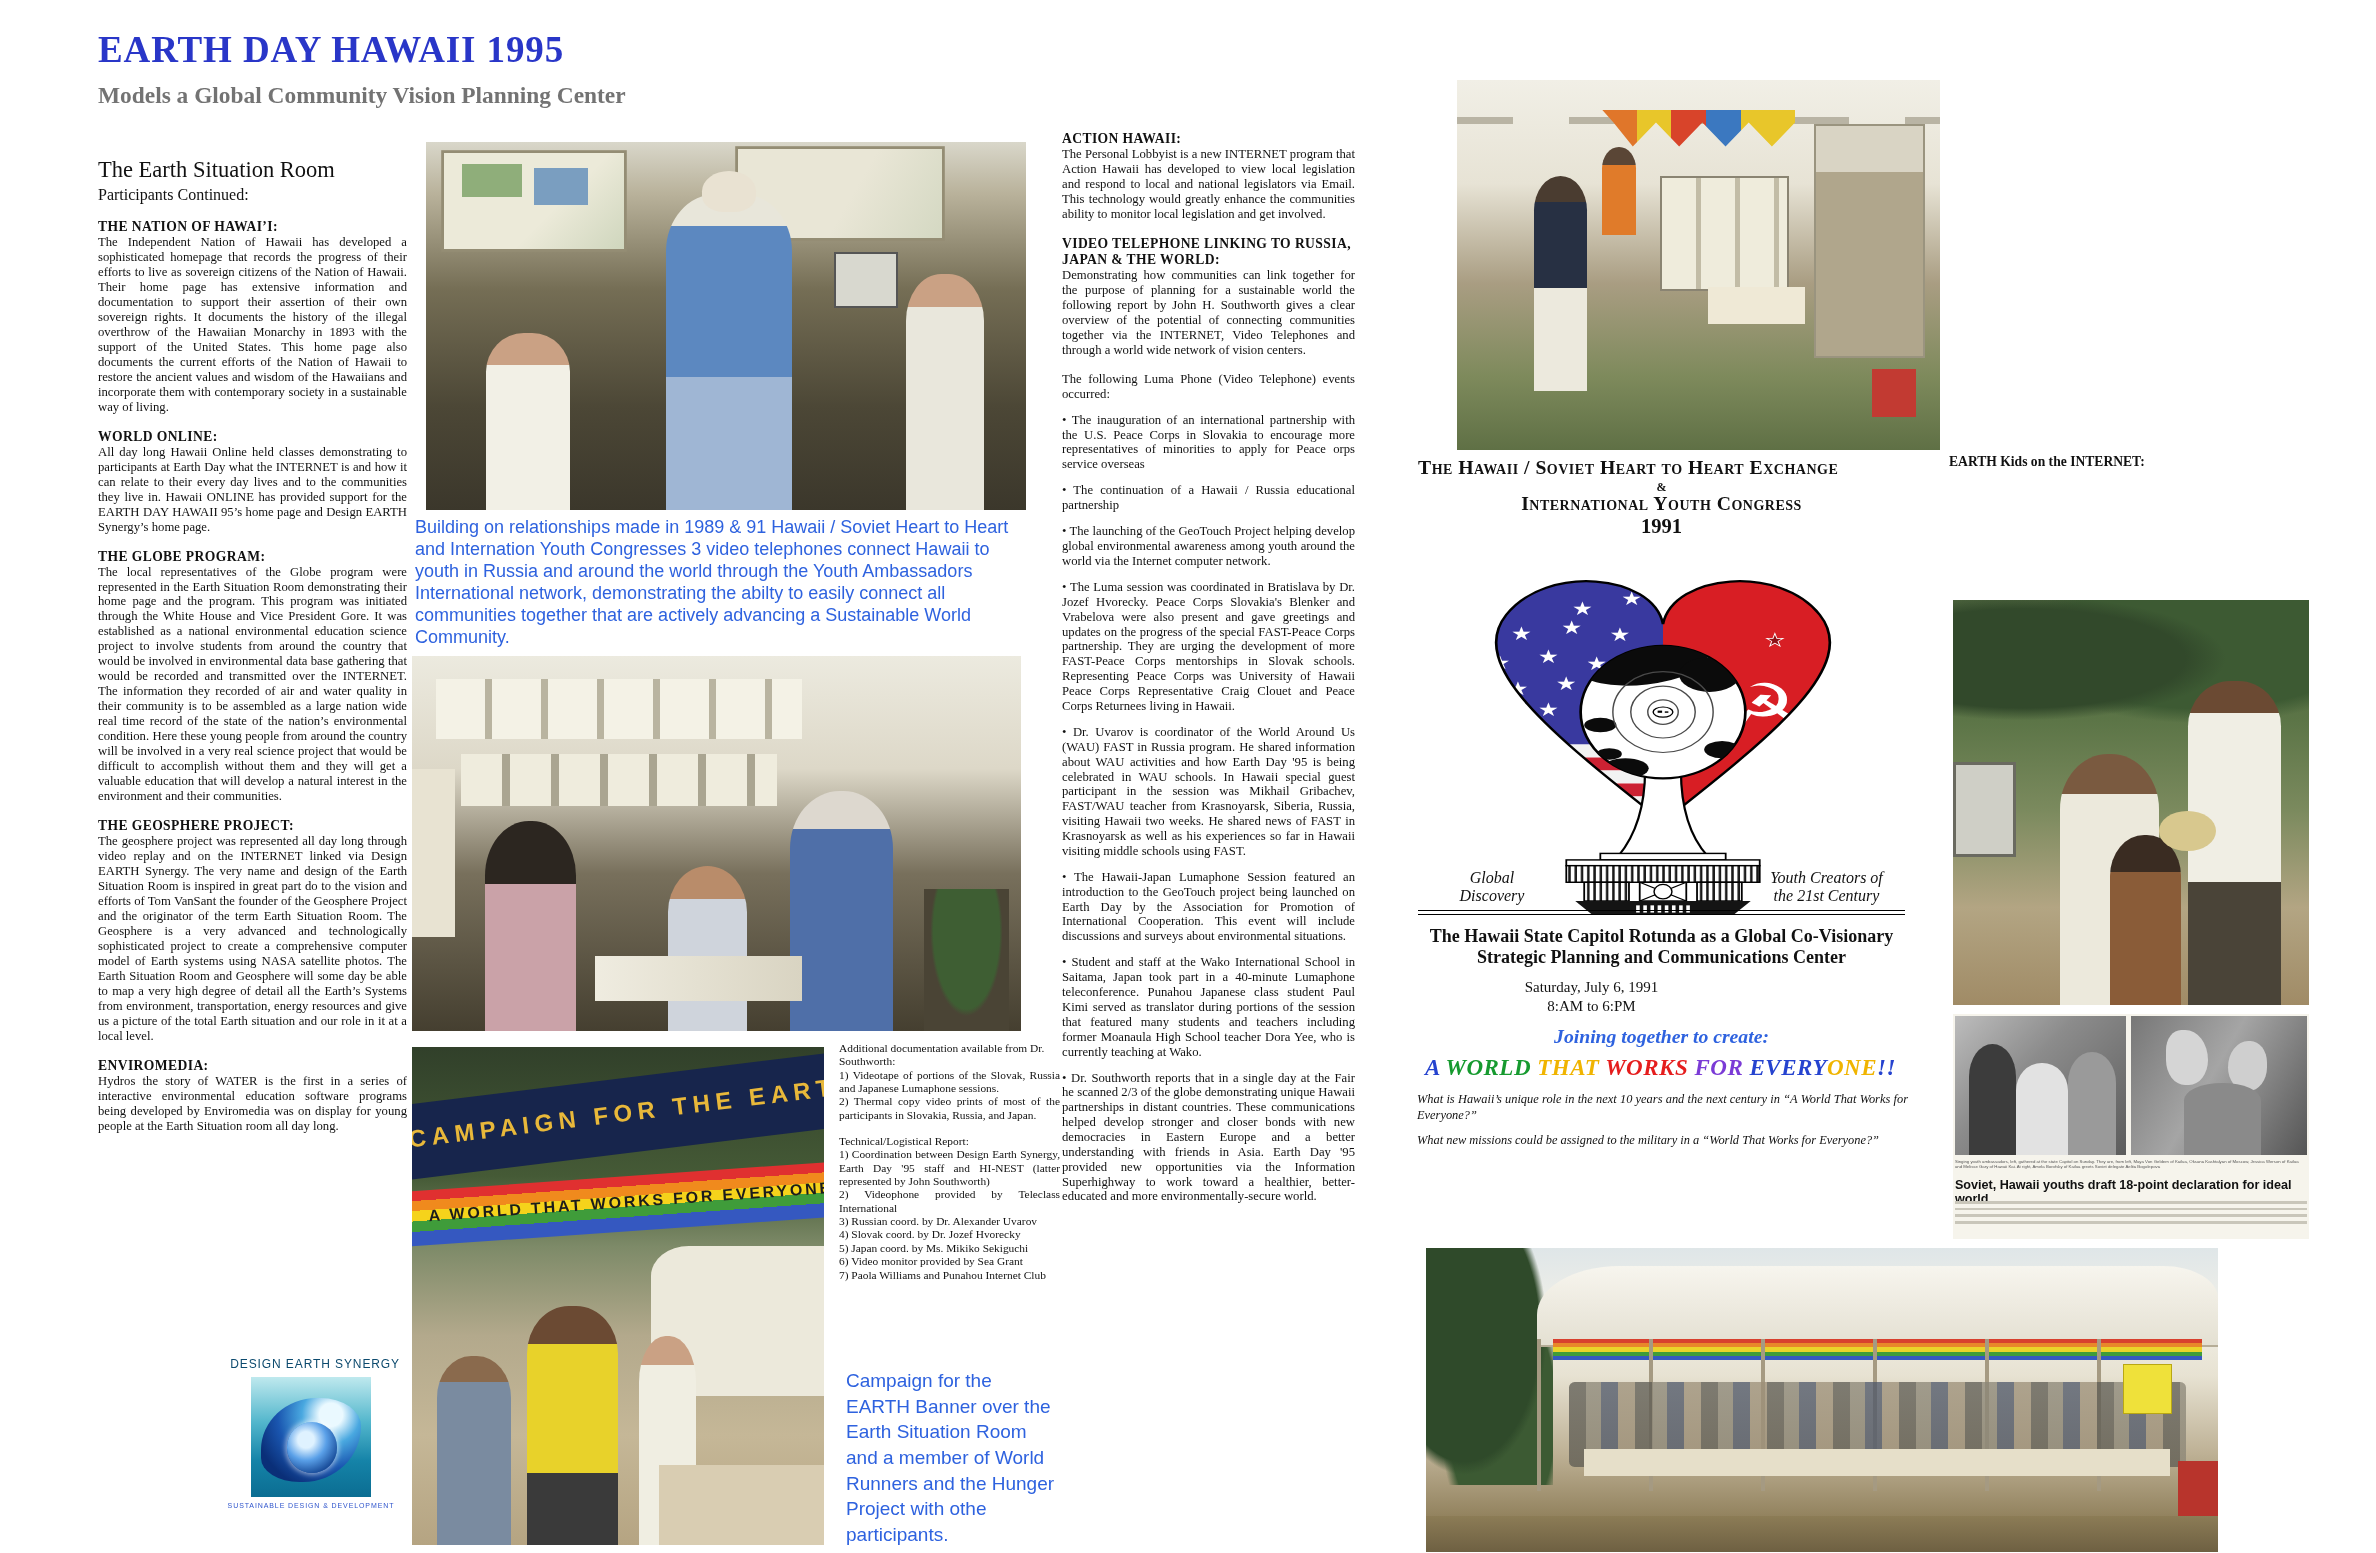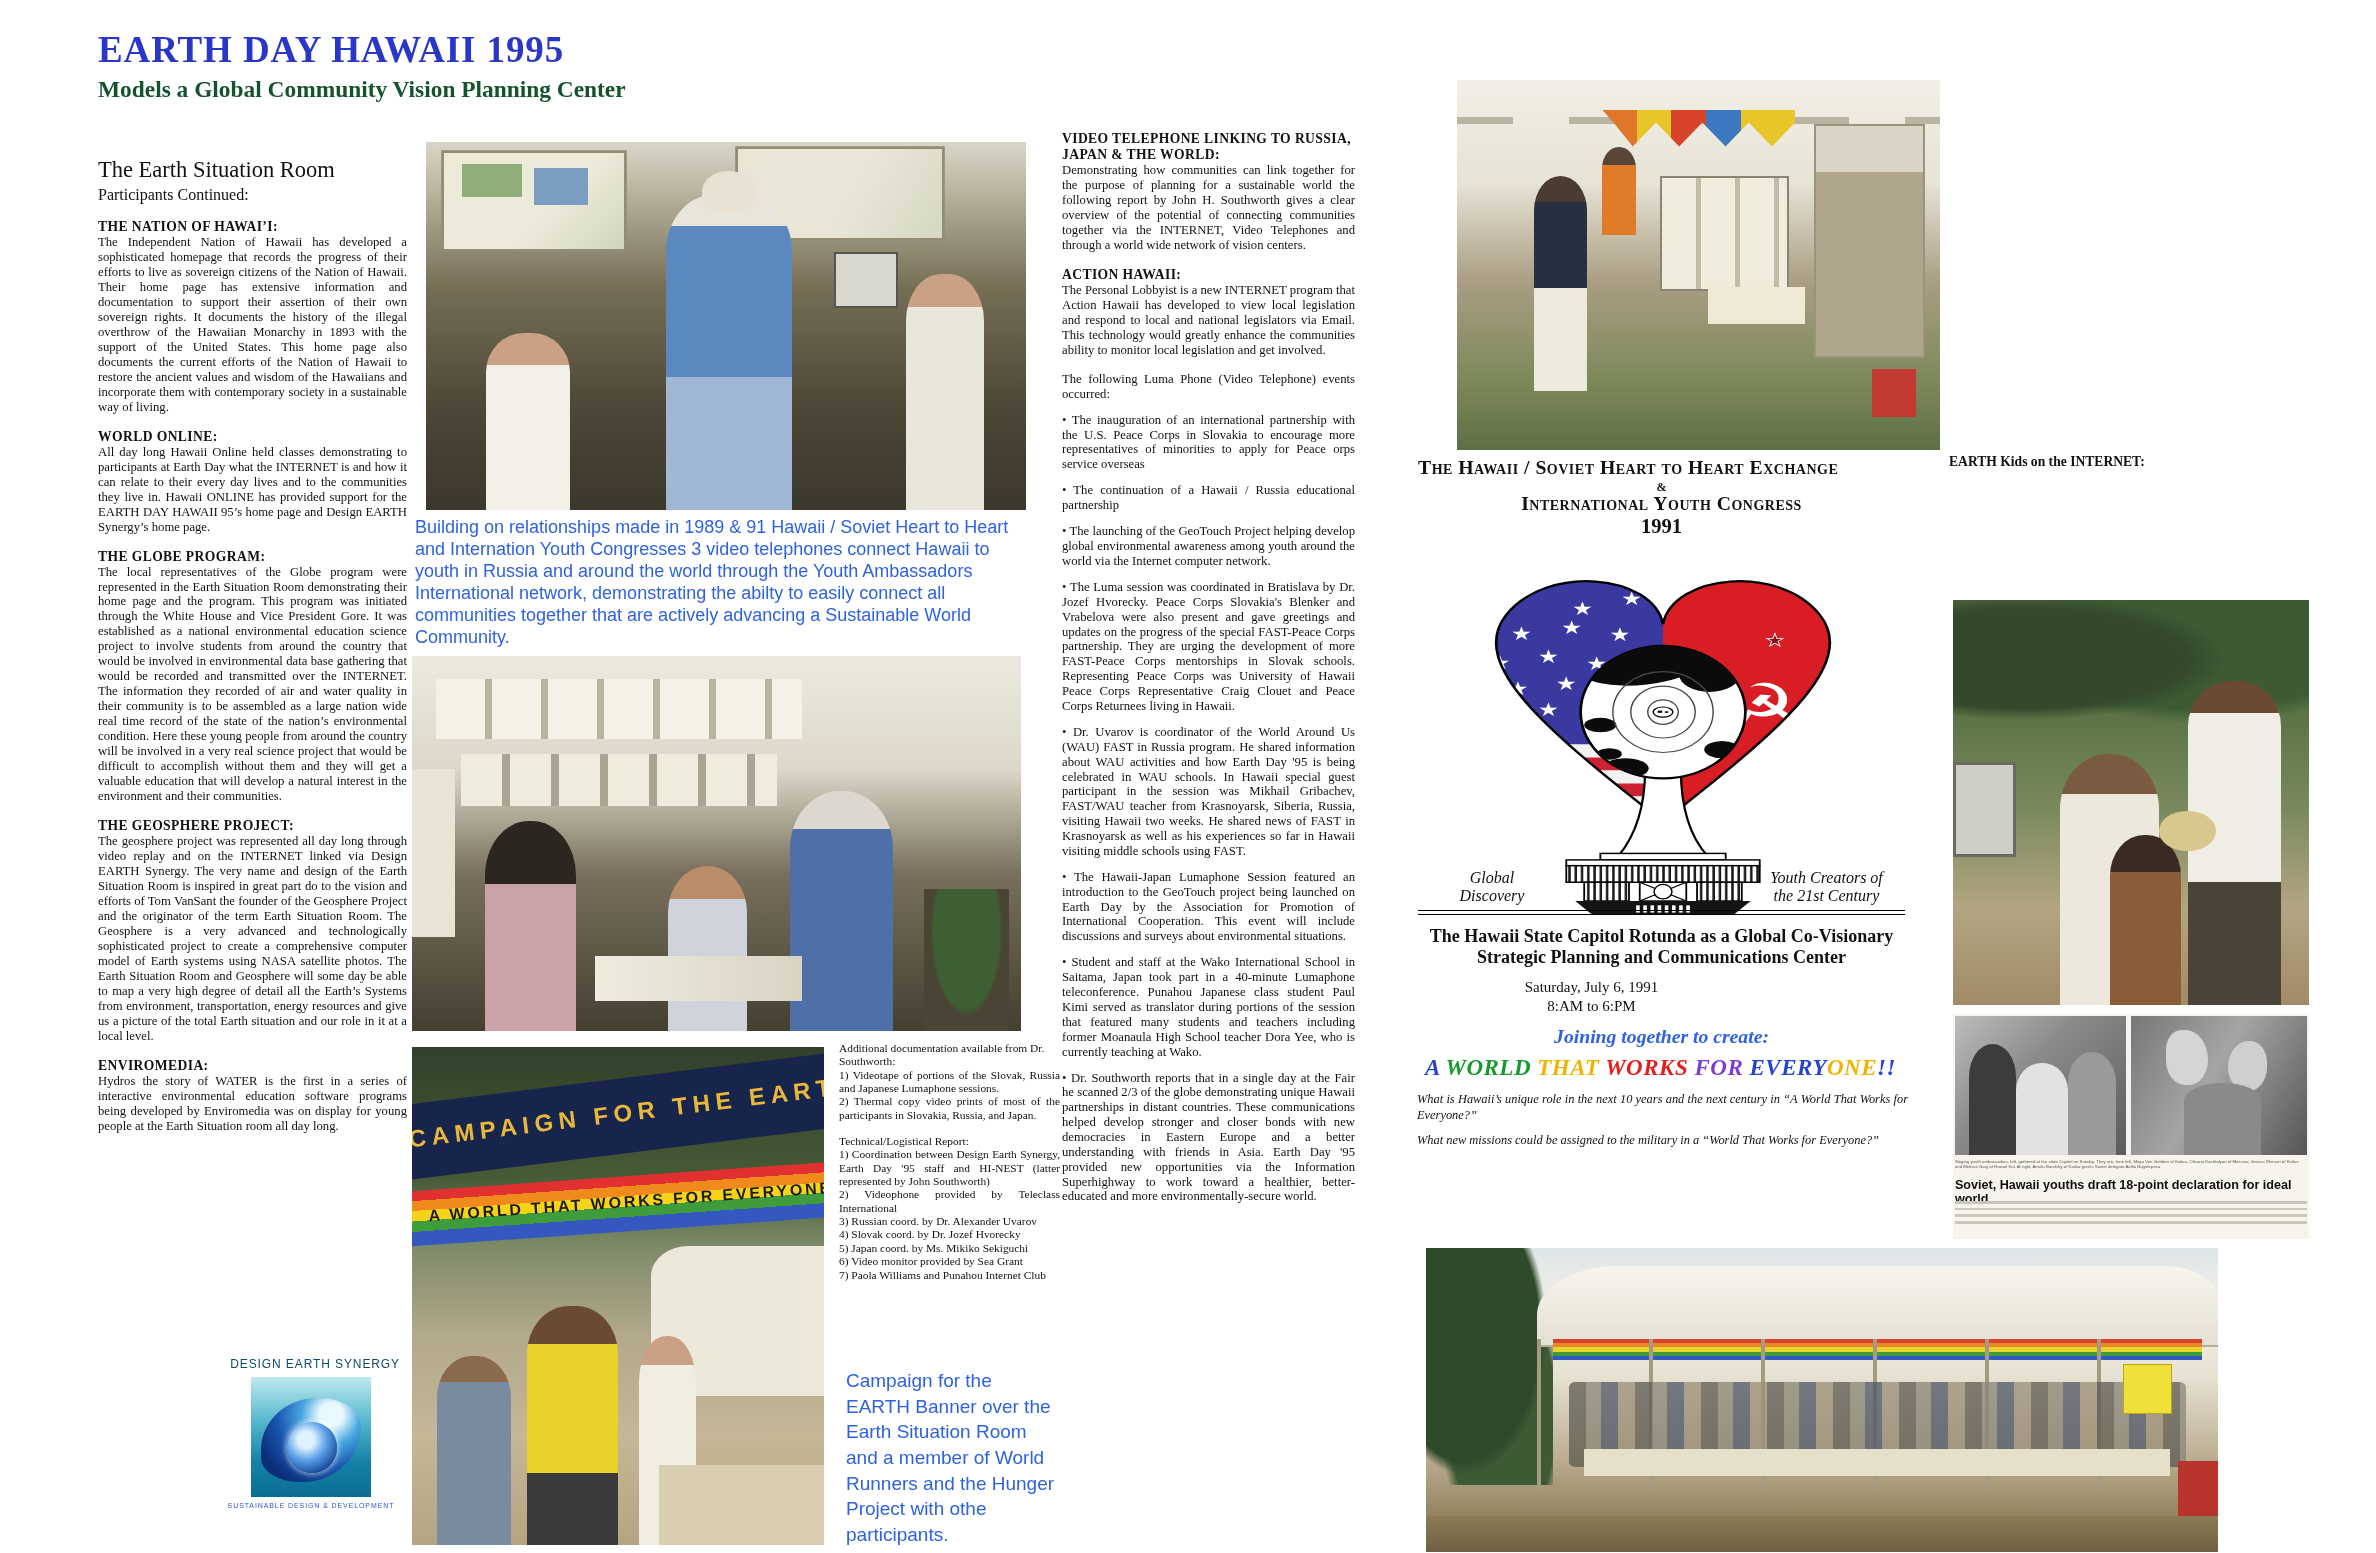--- a/index.html
+++ b/index.html
@@ -1,21 +1,21 @@
 <!DOCTYPE html>
 <html style="font-size:15px"><head>
 <meta charset="utf-8">
 <style>
   html,body{margin:0;padding:0;background:#ffffff;}
   #page{position:relative;width:2377px;height:1553px;background:#ffffff;overflow:hidden;
         font-family:"Liberation Serif",serif;color:#111;padding-left:24px;}
   .abs{position:absolute;}
   
   .main-title{font-size:37px;font-weight:bold;color:#2936c8;letter-spacing:0.9px;}
-  .main-sub{font-size:23.4px;font-weight:bold;color:#14532d;margin-top:5px;}
+  .main-sub{font-size:23.4px;font-weight:bold;color:#737373;margin-top:11px;}
   
   .col-head{font-size:22.5px;}
   .col-subhead{font-size:16px;margin-top:2.8px;}
   .sec{margin-bottom:14px;}
   .sec-title{font-weight:bold;font-size:13.6px;letter-spacing:0.4px;}
   .body-text{font-size:12.7px;line-height:1.18;text-align:justify;}
   .bullet{font-size:12.7px;line-height:1.17;text-align:justify;margin:0 0 11.2px 0;}
   .small-text{font-size:11.4px;line-height:1.17;text-align:justify;}
   .small-title{font-size:11.4px;line-height:1.17;}
   
@@ -136,26 +136,26 @@
     <div class="small-text">4) Slovak coord. by Dr. Jozef Hvorecky</div>
     <div class="small-text">5) Japan coord. by Ms. Mikiko Sekiguchi</div>
     <div class="small-text">6) Video monitor provided by Sea Grant</div>
     <div class="small-text">7) Paola Williams and Punahou Internet Club</div>
   </div>
 
   <div class="abs cap-blue2" style="left:846px;top:1368px;width:214px;">Campaign for the EARTH Banner over the Earth Situation Room and a member of World Runners and the Hunger Project with othe participants.</div>
 
   <div class="abs" style="left:1062px;top:131px;width:293px;">
     <div class="sec">
+      <div class="sec-title">ACTION HAWAII:</div>
+      <div class="body-text">The Personal Lobbyist is a new INTERNET program that Action Hawaii has developed to view local legislation and respond to local and national legislators via Email. This technology would greatly enhance the communities ability to monitor local legislation and get involved.</div>
+    </div>
+    <div class="sec">
       <div class="sec-title">VIDEO TELEPHONE LINKING TO RUSSIA, JAPAN &amp; THE WORLD:</div>
       <div class="body-text">Demonstrating how communities can link together for the purpose of planning for a sustainable world the following report by John H. Southworth gives a clear overview of the potential of connecting communities together via the INTERNET, Video Telephones and through a world wide network of vision centers.</div>
-    </div>
-    <div class="sec">
-      <div class="sec-title">ACTION HAWAII:</div>
-      <div class="body-text">The Personal Lobbyist is a new INTERNET program that Action Hawaii has developed to view local legislation and respond to local and national legislators via Email. This technology would greatly enhance the communities ability to monitor local legislation and get involved.</div>
     </div>
     <p class="bullet">The following Luma Phone (Video Telephone) events occurred:</p>
     <p class="bullet">• The inauguration of an international partnership with the U.S. Peace Corps in Slovakia to encourage more representatives of minorities to apply for Peace orps service overseas</p>
     <p class="bullet">• The continuation of a Hawaii / Russia educational partnership</p>
     <p class="bullet">• The launching of the GeoTouch Project helping develop global environmental awareness among youth around the world via the Internet computer network.</p>
     <p class="bullet">• The Luma session was coordinated in Bratislava by Dr. Jozef Hvorecky.  Peace Corps Slovakia's Blenker and Vrabelova were also present and gave greetings and updates on the progress of the special FAST-Peace Corps partnership.  They are urging the development of more FAST-Peace Corps mentorships in Slovak schools. Representing Peace Corps was University of Hawaii Peace Corps Representative Craig Clouet and Peace Corps Returnees living in Hawaii.</p>
     <p class="bullet">• Dr. Uvarov is coordinator of the World Around Us (WAU) FAST in Russia program. He shared information about WAU activities and how Earth Day '95 is being celebrated in WAU schools.  In Hawaii special guest participant in the session was Mikhail Gribachev, FAST/WAU teacher from Krasnoyarsk, Siberia, Russia, visiting Hawaii two weeks.  He shared news of FAST in Krasnoyarsk  as well as his experiences so far in Hawaii visiting middle schools using FAST.</p>
     <p class="bullet">• The Hawaii-Japan Lumaphone Session featured an introduction to the GeoTouch project being launched on Earth Day by the Association for Promotion of International Cooperation.  This event will include discussions and surveys about environmental situations.</p>
     <p class="bullet">• Student and staff at the Wako International School in Saitama, Japan took part in a 40-minute Lumaphone teleconference. Punahou Japanese class student Paul Kimi served as translator during portions of the session that featured many students and teachers including former Moanaula High School teacher Dora Yee, who is currently teaching at Wako.</p>
     <p class="bullet">• Dr. Southworth reports that in a single day at the Fair he scanned 2/3 of the globe demonstrating  unique Hawaii partnerships in distant countries.  These communications helped develop  stronger and closer bonds with new democracies in Eastern Europe and a better understanding with friends in Asia.   Earth Day '95 provided new opportunities via the Information Superhighway to work toward a healthier, better-educated and more environmentally-secure world.</p>

